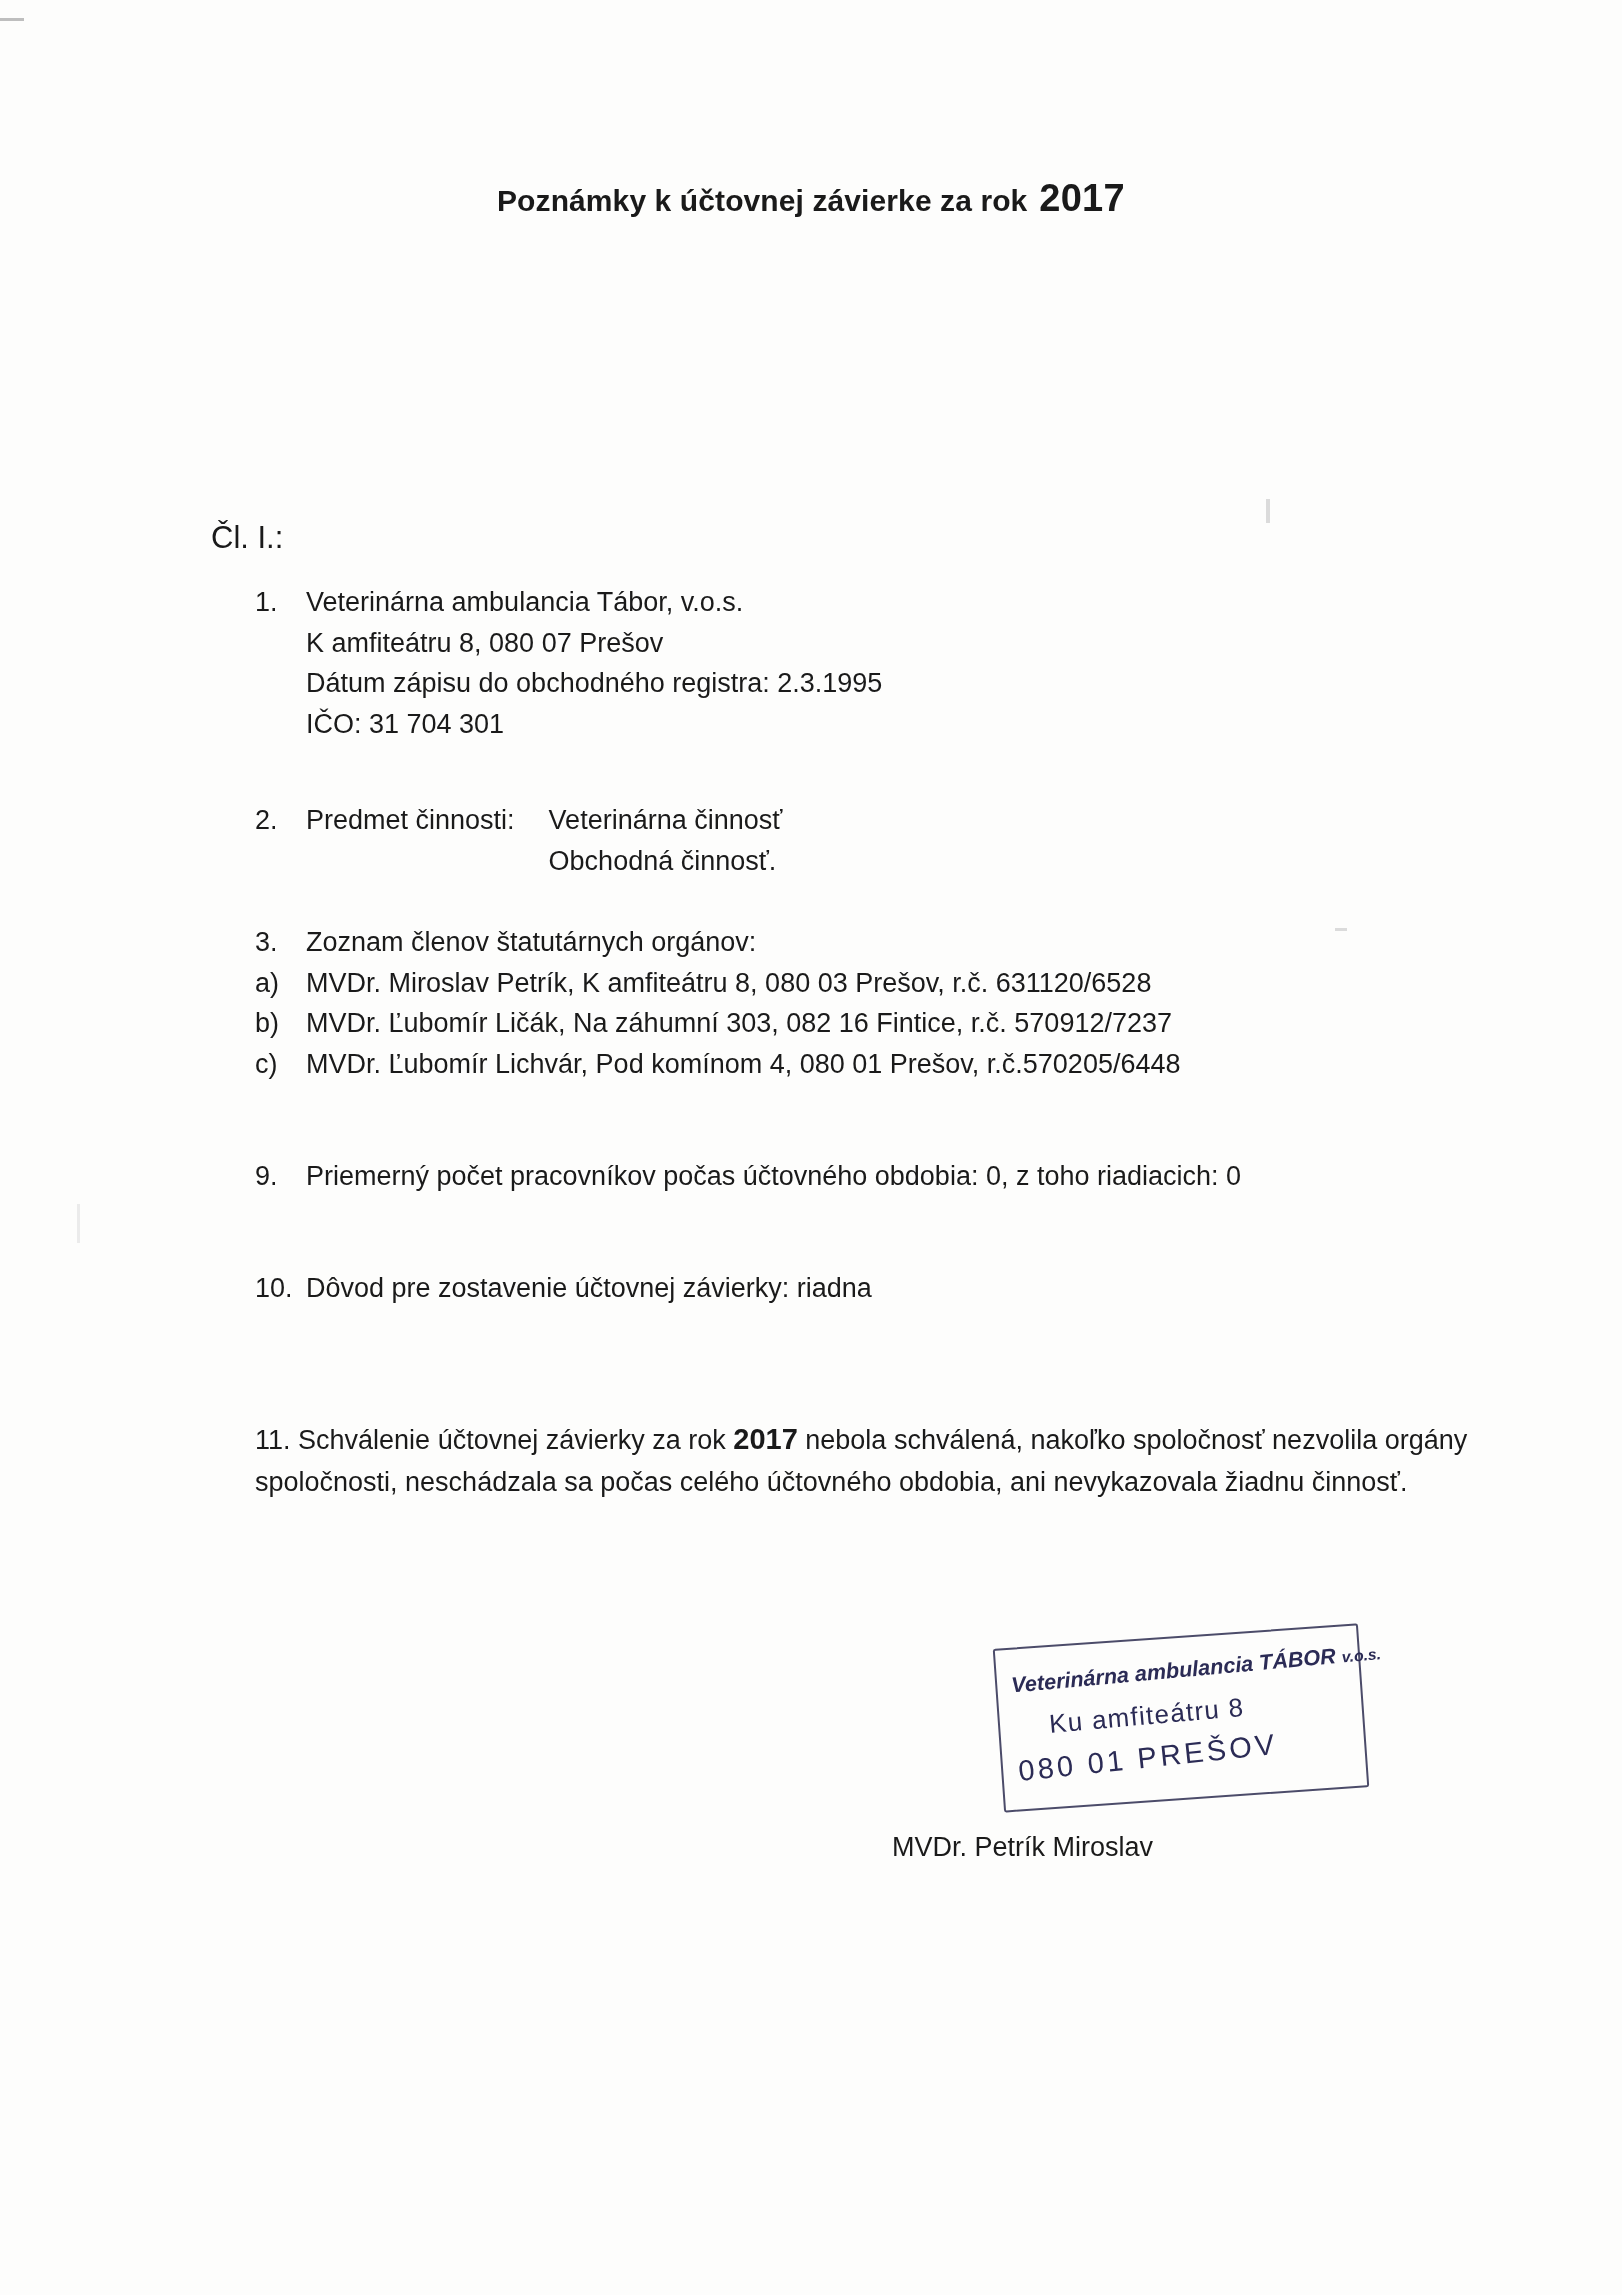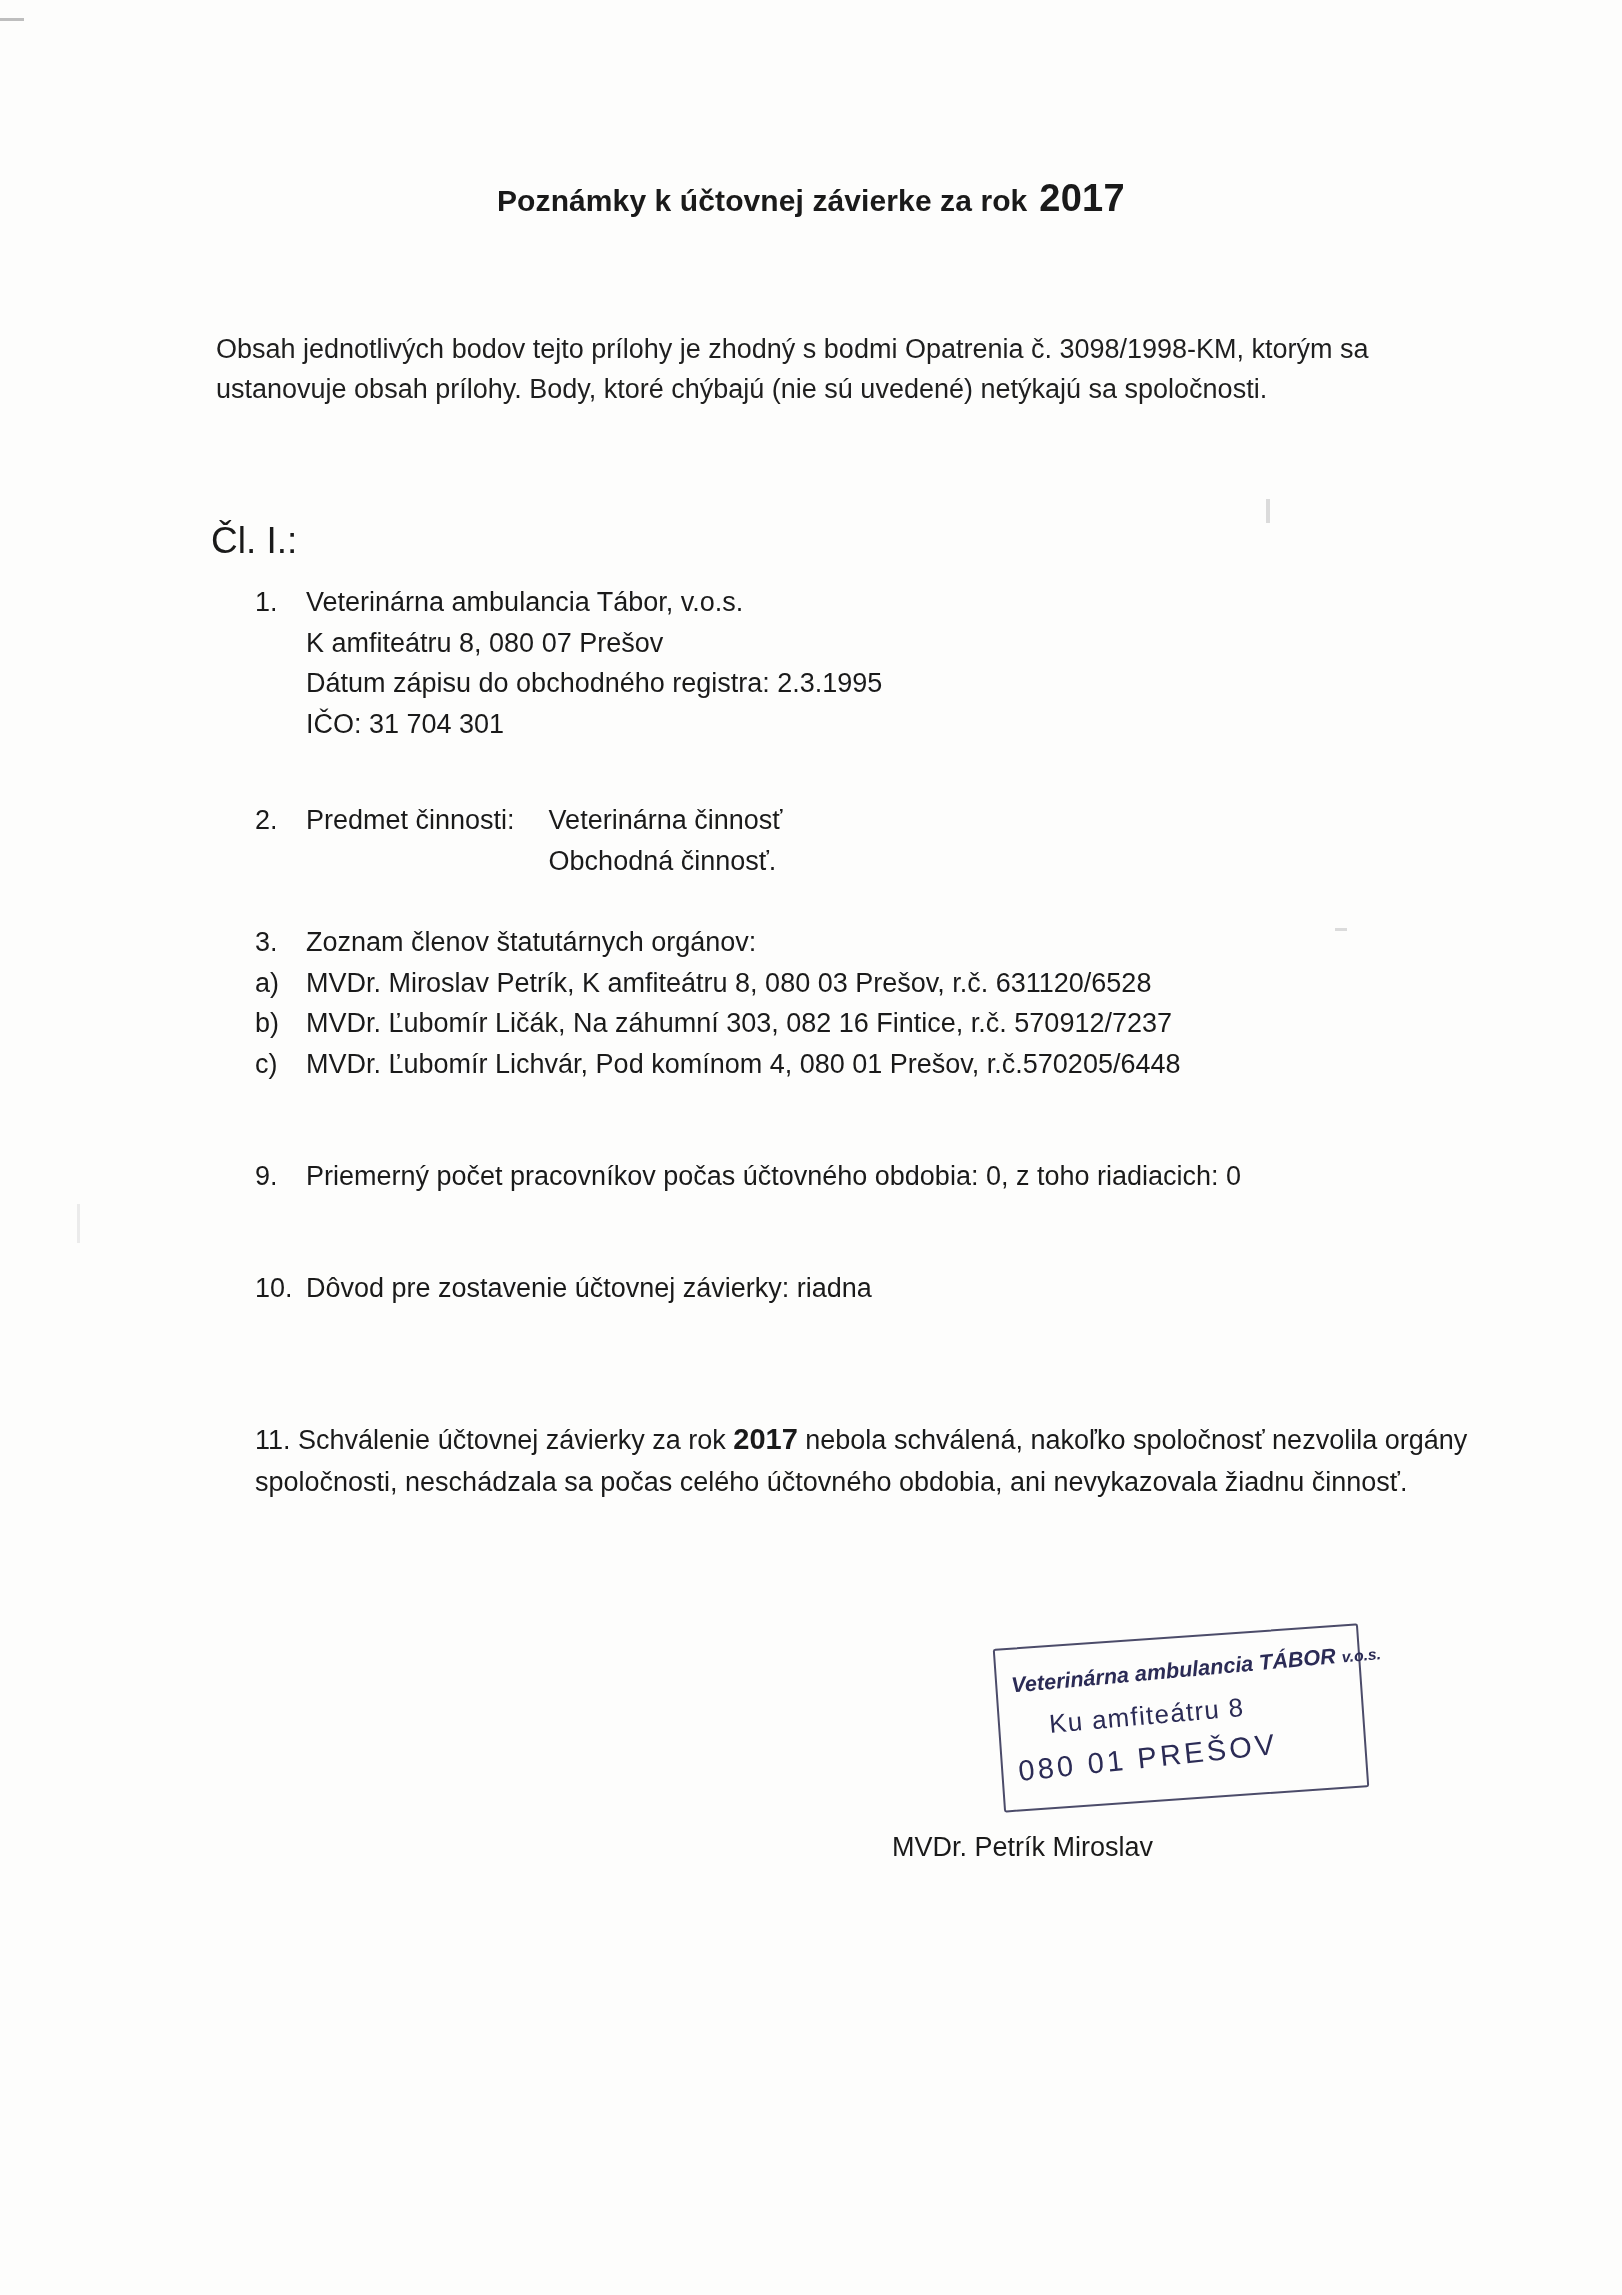--- a/index.html
+++ b/index.html
@@ -63,21 +63,21 @@
   }
   .intro {
     left: 216px;
     top: 330px;
     width: 1197px;
   }
   .section-label {
     position: absolute;
     left: 211px;
     top: 520px;
-    font-size: 37px;
+    font-size: 31px;
     text-align: center;
   }
   .list {
     position: absolute;
     left: 255px;
     top: 582px;
     width: 1243px;
   }
   .item {
     display: flex;
@@ -189,21 +189,20 @@
   <div class="scan-speck" style="left:1266px; top:499px; width:3.9px; height:23.6px;"></div>
   <div class="scan-speck" style="left:1335px; top:928px; width:11.8px; height:3.3px;"></div>
   <div class="scan-speck" style="left:77px; top:1204px; width:3.3px; height:39px; opacity:.25;"></div>
 
   <div class="content">
 
     <div class="title">
       <span>Poznámky k účtovnej závierke za rok</span><span class="year">2017</span>
     </div>
 
-    <div class="para intro">Obsah jednotlivých bodov tejto prílohy je zhodný s bodmi Opatrenia č. 3098/1998-KM, ktorým sa ustanovuje obsah prílohy. Body, ktoré chýbajú (nie sú uvedené) netýkajú sa spoločnosti.</div>
 
     <div class="section-label">Čl. I.:</div>
 
     <div class="list">
 
       <div class="item">
         <div class="marker">1.</div>
         <div class="body">
           <div>Veterinárna ambulancia Tábor, v.o.s.</div>
           <div>K amfiteátru 8, 080 07 Prešov</div>

